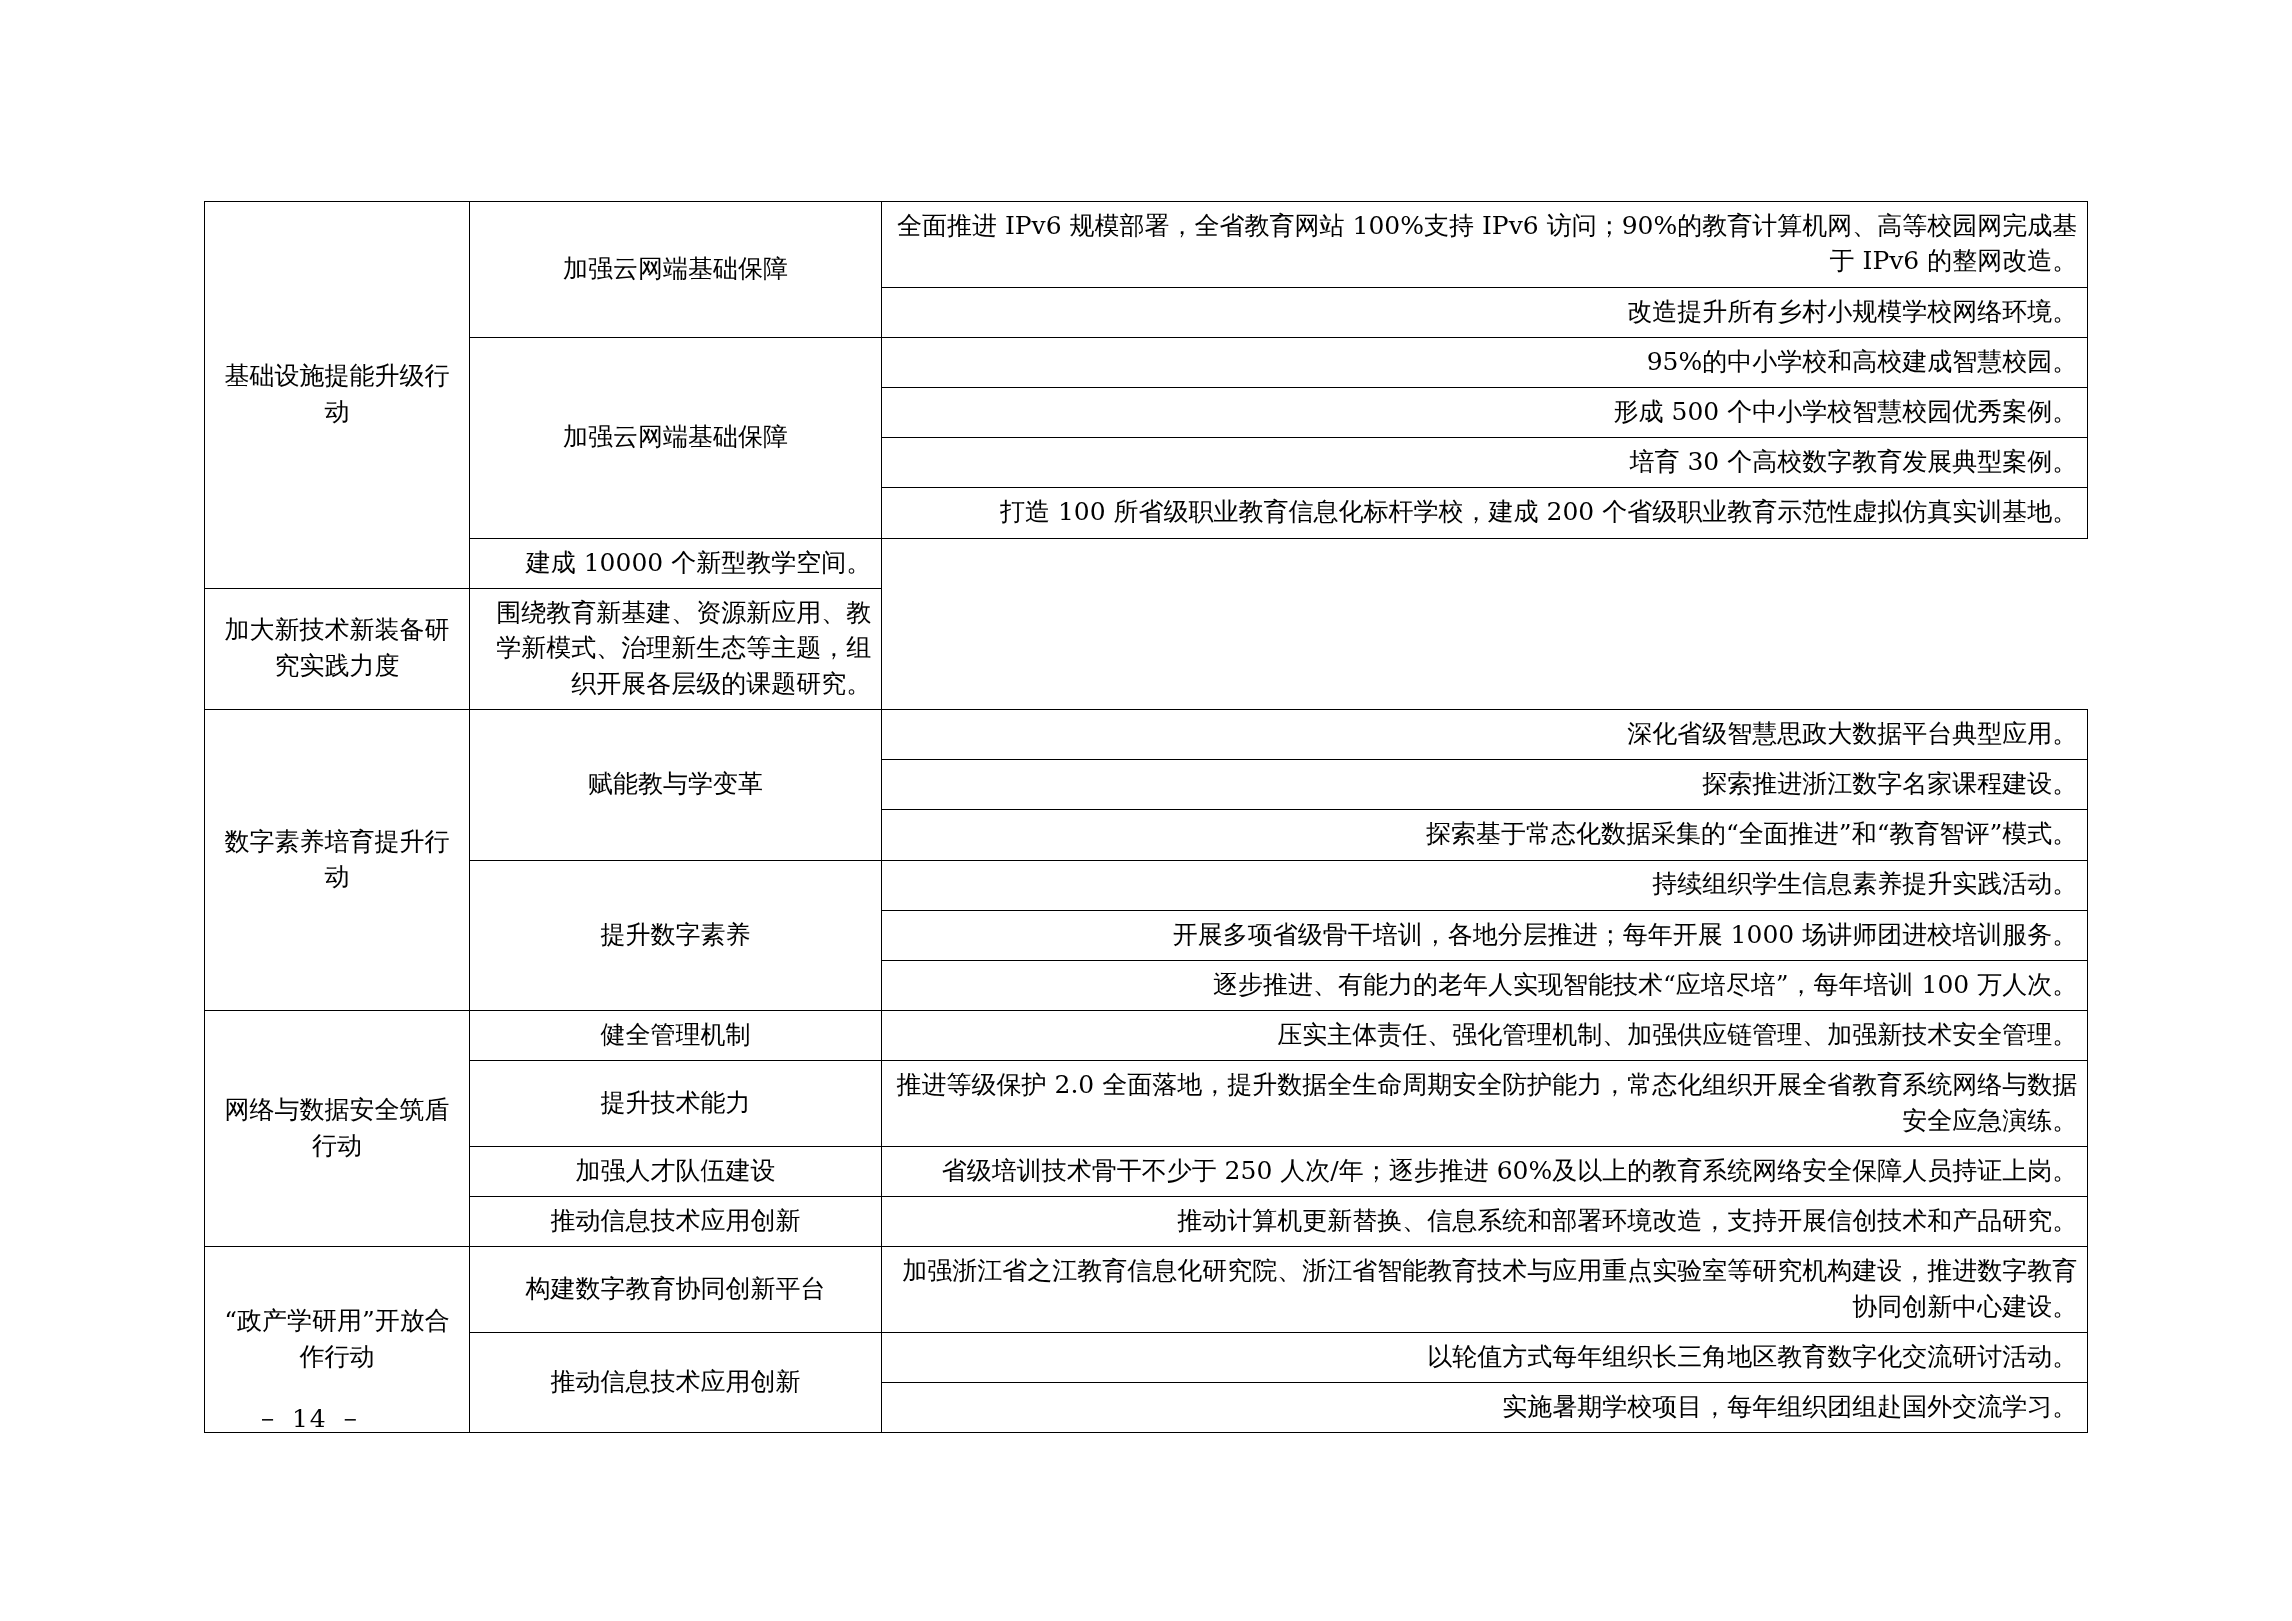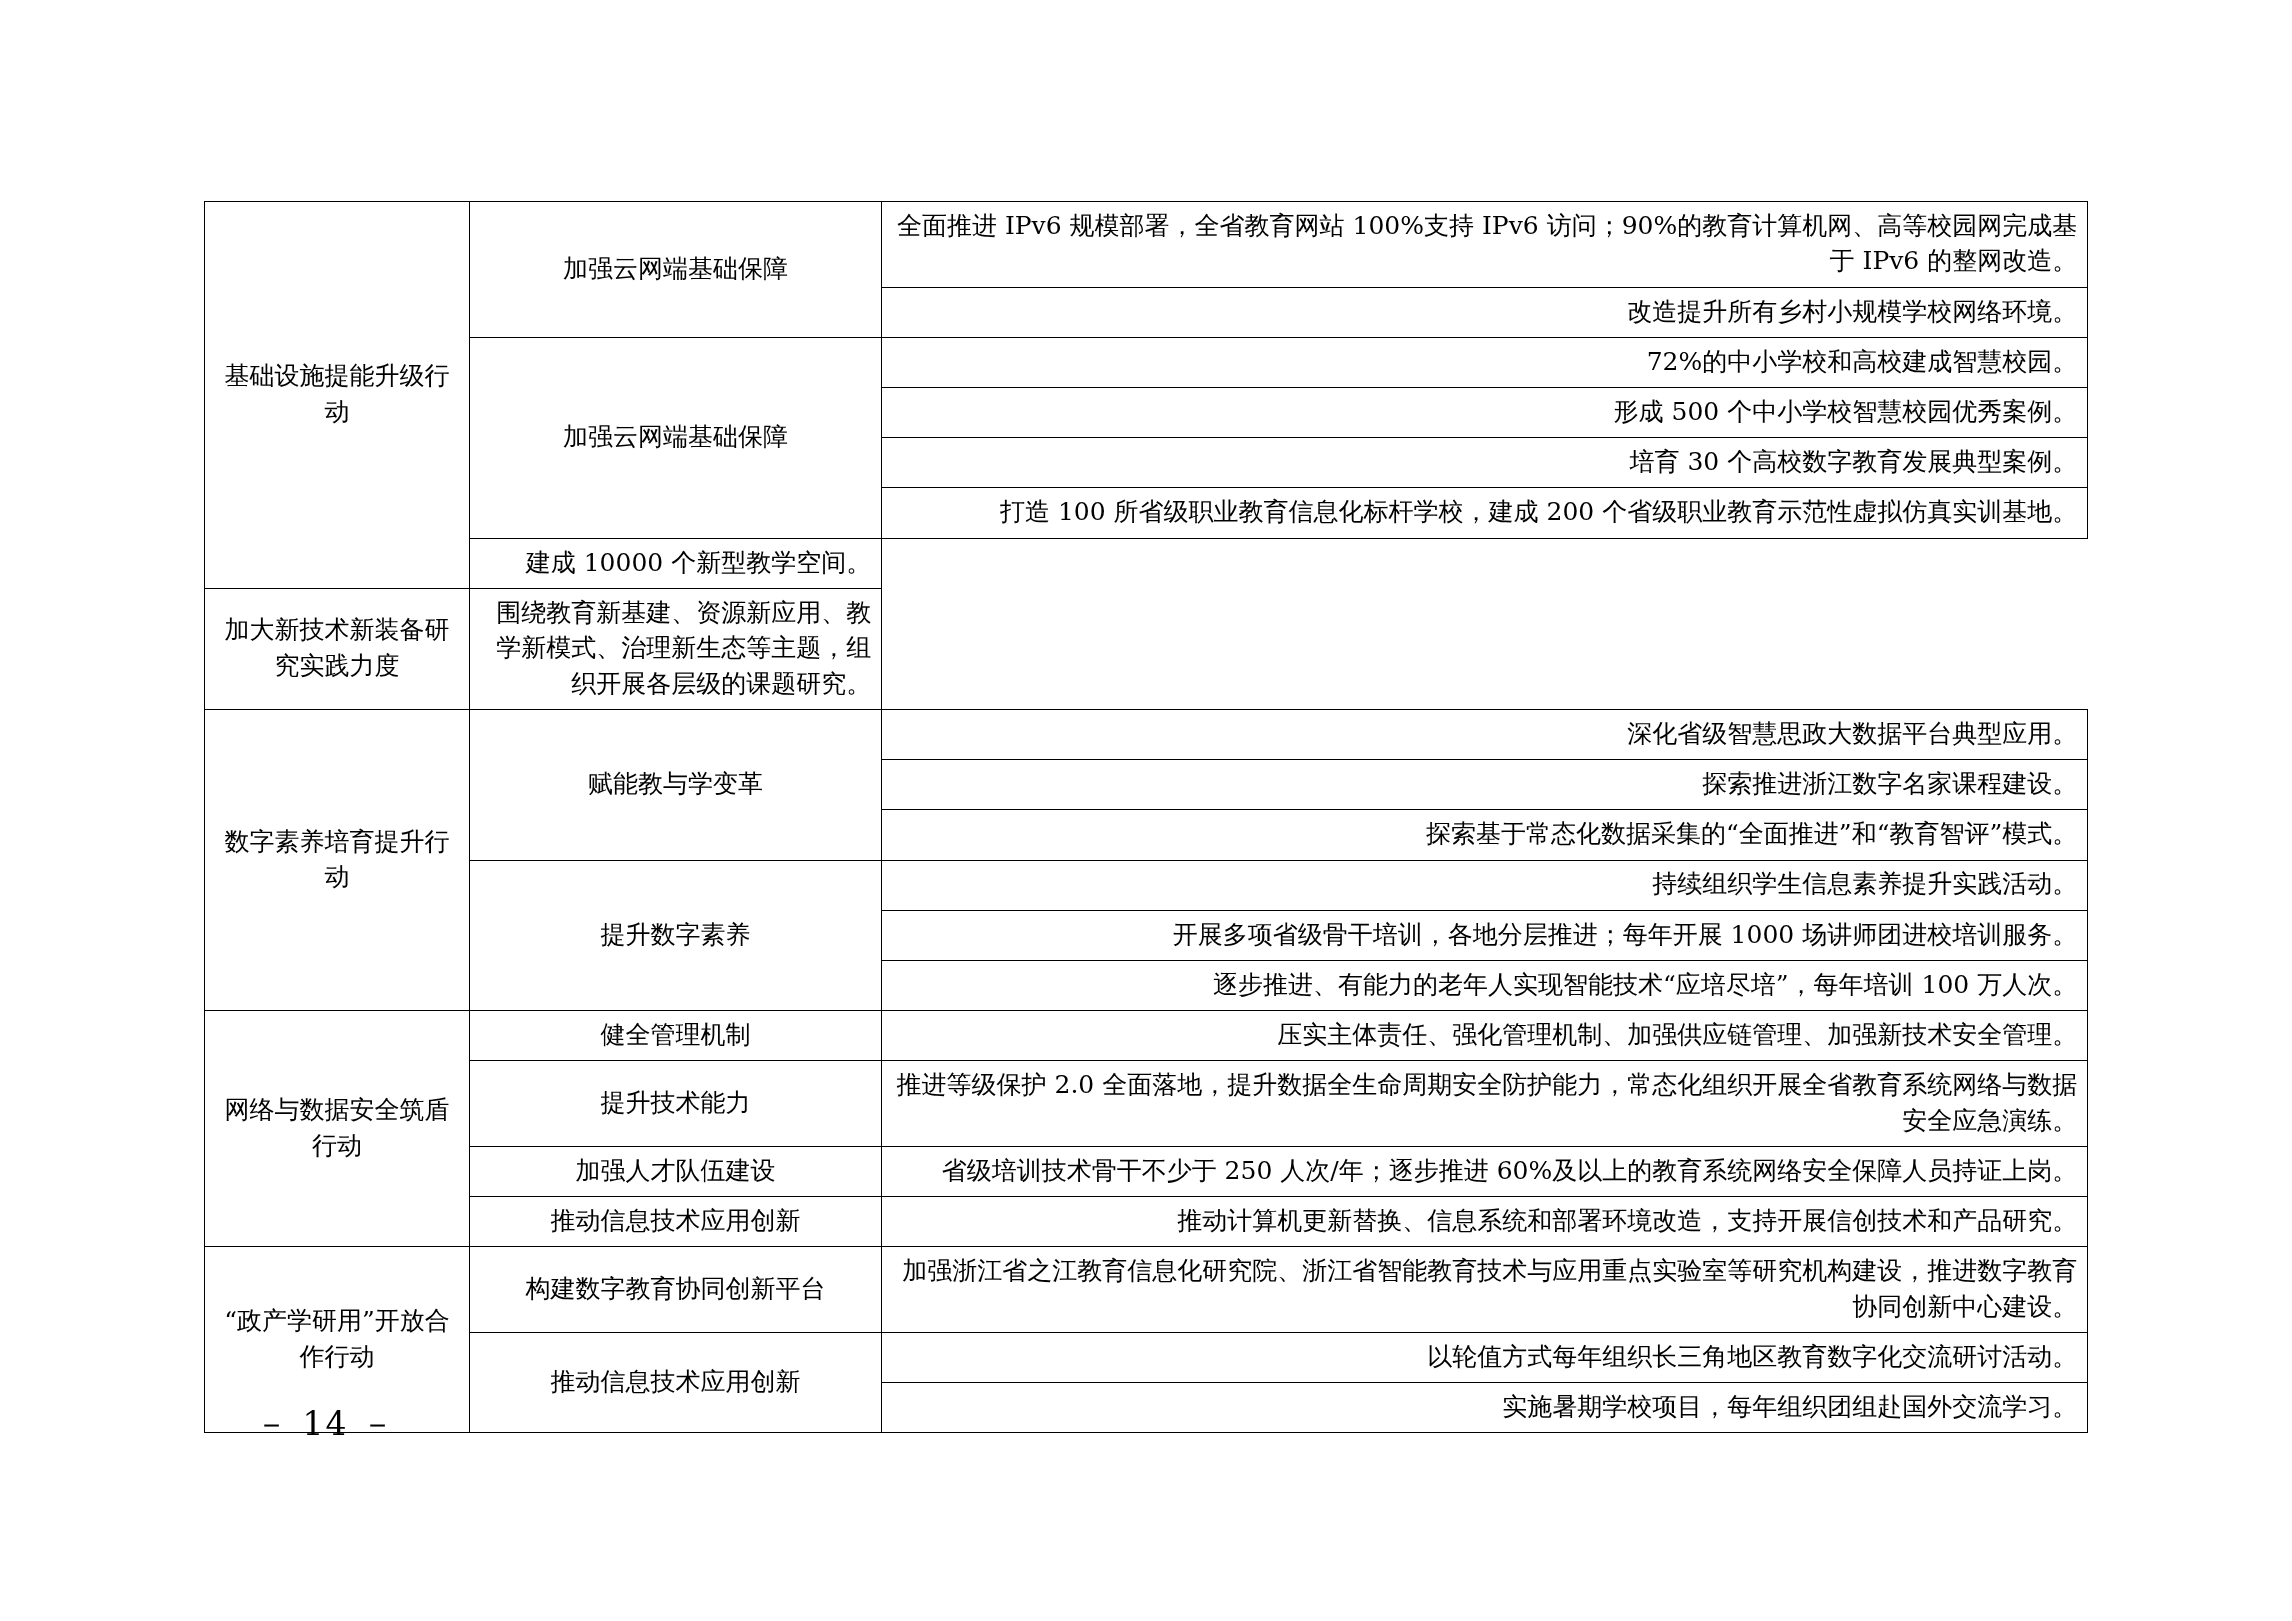--- a/index.html
+++ b/index.html
@@ -39,21 +39,21 @@
   td.center {
     text-align: center;
   }
   td.left {
     text-align: right;
   }
   .page-number {
     position: absolute;
     left: 255px;
     top: 1402px;
-    font-size: 33px;
+    font-size: 25px;
     letter-spacing: 2px;
     font-family: "DejaVu Serif", "Liberation Serif", serif;
   }
 </style>
 </head>
 <body>
 
 <div class="page">
   <table class="doc-table">
     <colgroup>
@@ -65,21 +65,21 @@
         <tr>
           <td class="center" rowspan="7">基础设施提能升级行动</td>
           <td class="center" rowspan="2">加强云网端基础保障</td>
           <td class="left">全面推进 IPv6 规模部署，全省教育网站 100%支持 IPv6 访问；90%的教育计算机网、高等校园网完成基于 IPv6 的整网改造。</td>
         </tr>
         <tr>
           <td class="left">改造提升所有乡村小规模学校网络环境。</td>
         </tr>
         <tr>
           <td class="center" rowspan="4">加强云网端基础保障</td>
-          <td class="left">72%的中小学校和高校建成智慧校园。</td>
+          <td class="left">95%的中小学校和高校建成智慧校园。</td>
         </tr>
         <tr>
           <td class="left">形成 500 个中小学校智慧校园优秀案例。</td>
         </tr>
         <tr>
           <td class="left">培育 30 个高校数字教育发展典型案例。</td>
         </tr>
         <tr>
           <td class="left">打造 100 所省级职业教育信息化标杆学校，建成 200 个省级职业教育示范性虚拟仿真实训基地。</td>
         </tr>

